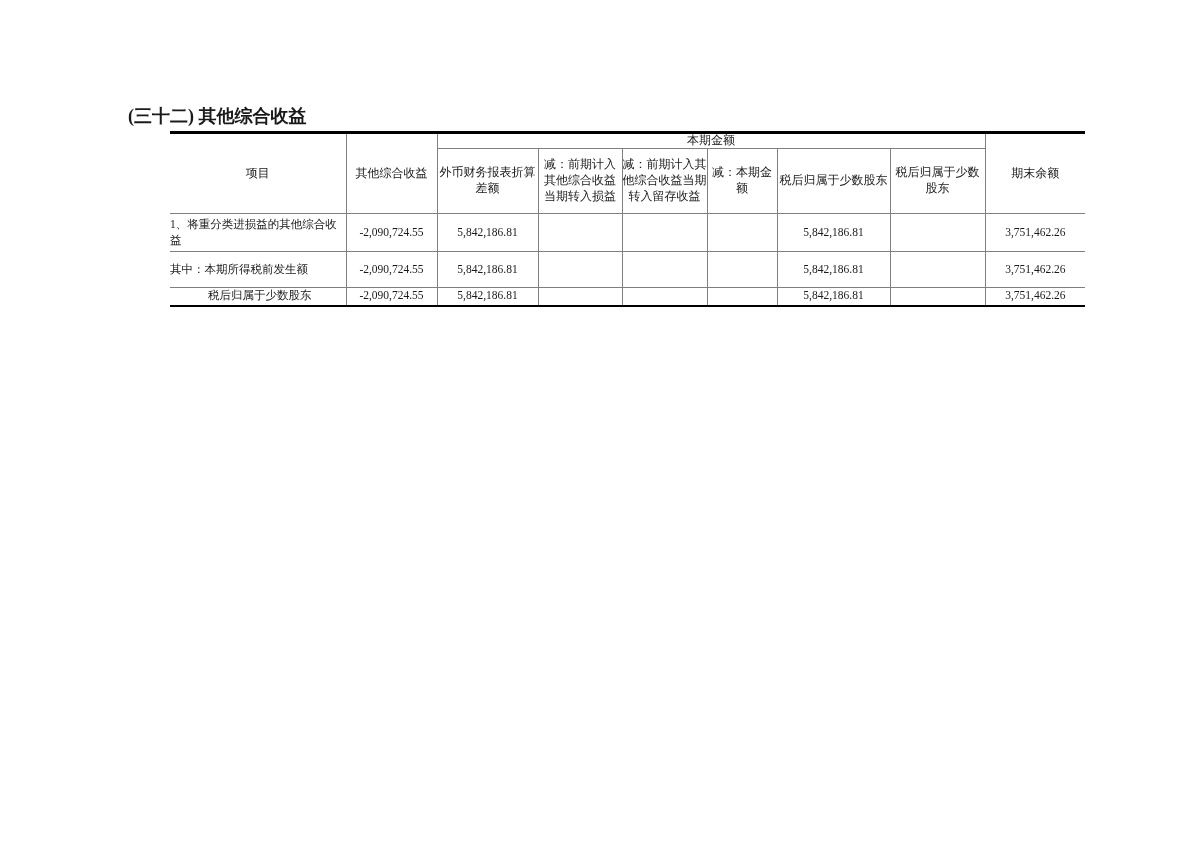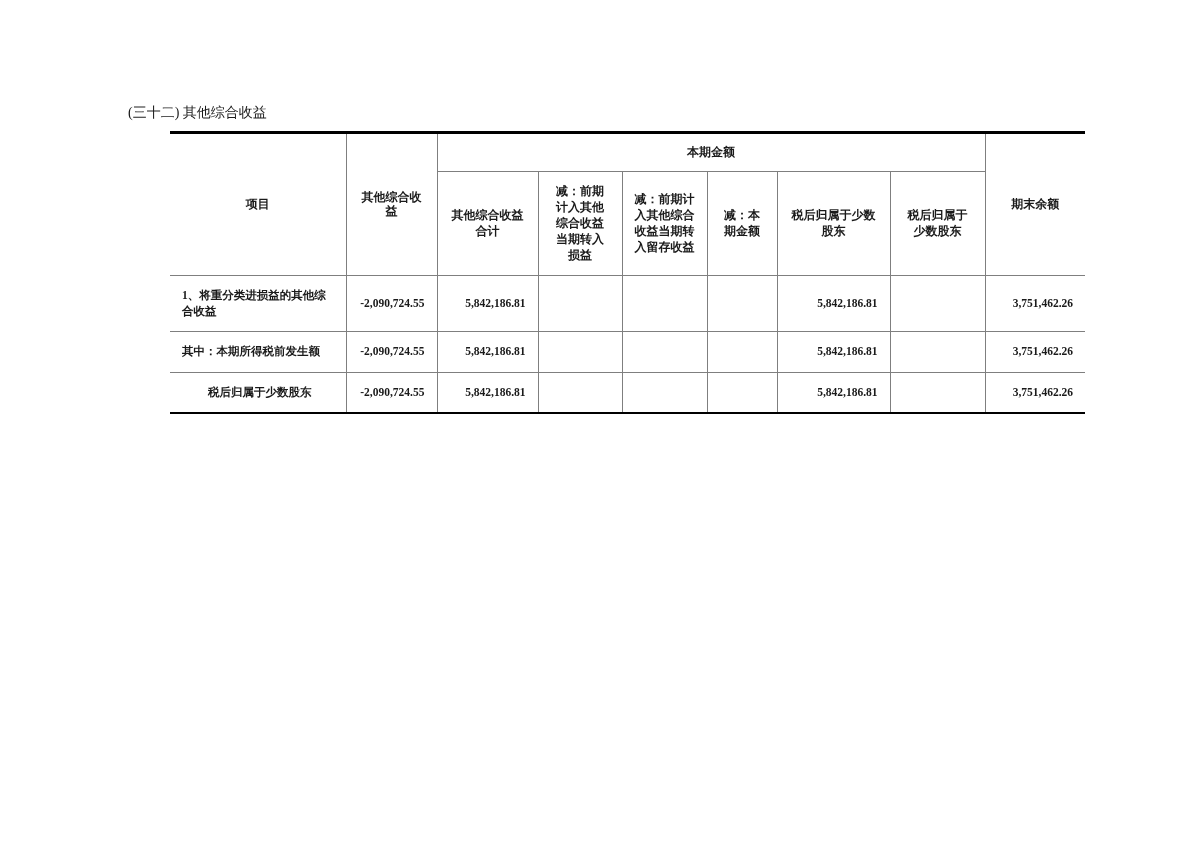--- a/index.html
+++ b/index.html
@@ -13,38 +13,38 @@
     height: 848px;
     background: #ffffff;
     overflow: hidden;
     font-family: "Liberation Serif", "DejaVu Serif", serif;
     color: #1a1a1a;
   }
   .section-title {
     position: absolute;
     left: 128px;
     top: 104px;
-    font-size: 14px;
-    font-weight: normal;
+    font-size: 18px;
+    font-weight: bold;
     white-space: nowrap;
   }
   table.oci {
     position: absolute;
     left: 170px;
     top: 131px;
     width: 915px;
     border-collapse: collapse;
     table-layout: fixed;
     border-top: 3px solid #000000;
     border-bottom: 2px solid #000000;
   }
   table.oci th, table.oci td {
     border: 1px solid #7f7f7f;
-    padding: 12px;
-    font-weight: bold;
+    padding: 0;
+    font-weight: normal;
     overflow: hidden;
   }
   table.oci th {
     font-size: 12px;
     text-align: center;
     vertical-align: middle;
     line-height: 1.32;
   }
   table.oci td {
     font-size: 11.5px;
@@ -72,21 +72,21 @@
   tr.r2 { height: 36px; }
   tr.r3 { height: 18px; }
 
   td.c-item {
     text-align: left;
     font-size: 12px;
     padding: 1px 16px 1px 6px;
   }
   td.c-item.indent { padding-left: 38px; }
   td.c-num {
-    text-align: right;
+    text-align: center;
     padding: 1px 5px 1px 2px;
     white-space: nowrap;
   }
 </style>
 </head>
 <body>
 
 <div class="page">
 
   <div class="section-title">(三十二) 其他综合收益</div>
@@ -104,21 +104,21 @@
       <col style="width:100px">
     </colgroup>
     <thead>
       <tr class="group-row">
         <th rowspan="2" class="edge-l">项目</th>
         <th rowspan="2">其他综合收益</th>
         <th colspan="6">本期金额</th>
         <th rowspan="2" class="edge-r">期末余额</th>
       </tr>
       <tr class="subhead-row">
-        <th class="h-pretax">其他综合收益合计</th>
+        <th class="h-pretax">外币财务报表折算差额</th>
         <th class="h-less">减：前期计入其他综合收益当期转入损益</th>
         <th class="h-less">减：前期计入其他综合收益当期转入留存收益</th>
         <th class="h-tax">减：本期金额</th>
         <th class="h-parent">税后归属于少数股东</th>
         <th class="h-minority">税后归属于少数股东</th>
       </tr>
     </thead>
     <tbody>
       <tr class="r1">
         <td class="c-item edge-l">1、将重分类进损益的其他综合收益</td>

